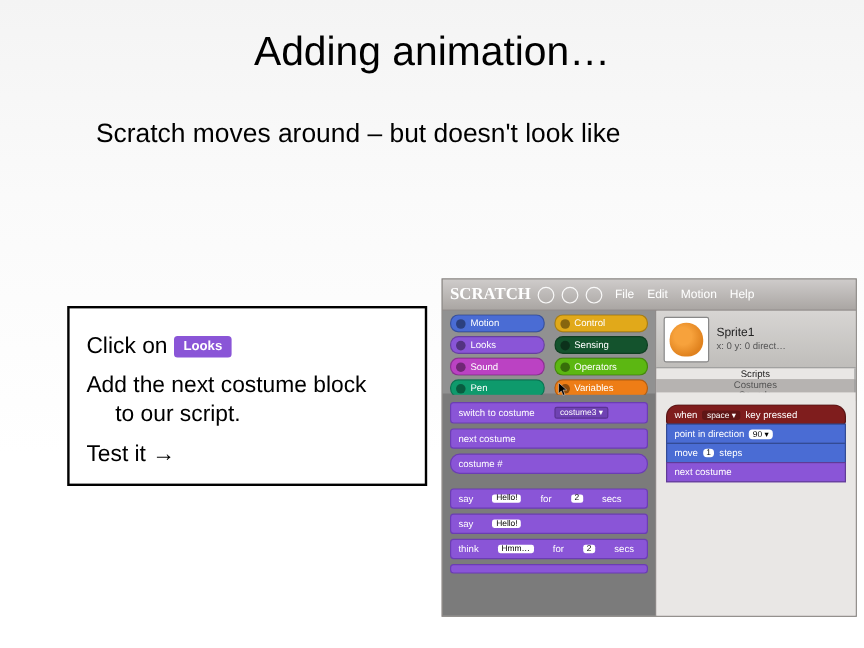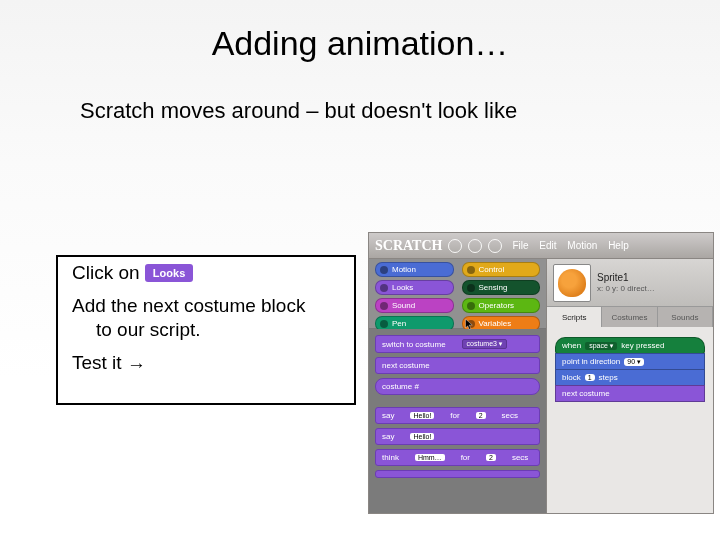--- a/index.html
+++ b/index.html
@@ -24,21 +24,21 @@
     margin-left: 20px;
   }
   .indent { padding-left: 24px; display: block; }
 
   .box {
     position: absolute;
     left: 56px; top: 255px;
     width: 300px; height: 150px;
     border: 2px solid #000;
     background: #fff;
-    padding: 4px 14px;
+    padding: 20px 14px;
     font-size: 19px;
     line-height: 1.3;
   }
   .box p + p { margin-top: 8px; }
   .looks-pill {
     display: inline-block;
     background: #8a55d7;
     color: #fff;
     font-size: 11px;
     font-weight: bold;
@@ -133,21 +133,21 @@
     background: linear-gradient(#d7d5d3,#bfbdba);
   }
   .thumb { width:38px; height:38px; background:#fff; border:1px solid #888; position:relative; border-radius:2px; }
   .cat-icon {
     position:absolute; inset:4px;
     background: radial-gradient(circle at 40% 40%, #f7a23c 30%, #e0821e 70%);
     border-radius: 50% 50% 45% 45%;
   }
   .sp-meta { font-size:8px; color:#555; line-height:1.3; }
   .sp-name { font-weight:normal; color:#222; font-size:10px; }
-  .s-tabs { display:flex; height:20px; }
+  .s-tabs { display:flex; height:20px;flex-direction:column; }
   .s-tab {
     flex:1; font-size:8px; display:flex; align-items:center; justify-content:center;
     background:#b6b3b1; border-right:1px solid #999; color:#555;
     cursor:pointer;
   }
   .s-tab.active { background:#e9e7e5; color:#222; }
   .s-scriptarea {
     flex:1; background:#e9e7e5; padding:10px 8px; position:relative;
   }
   .script-stack { display:flex; flex-direction:column; gap:0; width:150px; }
@@ -277,31 +277,31 @@
           <div>x: 0   y: 0   direct…</div>
         </div>
       </div>
       <div class="s-tabs">
         <div class="s-tab active">Scripts</div>
         <div class="s-tab">Costumes</div>
         <div class="s-tab">Sounds</div>
       </div>
       <div class="s-scriptarea">
         <div class="script-stack">
-          <div class="sb hat" style="background:#15803d">
+          <div class="sb hat" style="background:#7f1d1d">
             <span>when</span>
             <span class="ddp">space ▾</span>
             <span>key pressed</span>
           </div>
           <div class="sb" style="background:#4a6cd4">
             <span>point in direction</span>
             <span class="pill">90 ▾</span>
           </div>
           <div class="sb" style="background:#4a6cd4">
-            <span>block</span>
+            <span>move</span>
             <span class="pill">1</span>
             <span>steps</span>
           </div>
           <div class="sb" style="background:#8a55d7">next costume</div>
         </div>
       </div>
     </div>
   </div>
 
   <svg class="cursor-ptr" viewBox="0 0 12 16">

